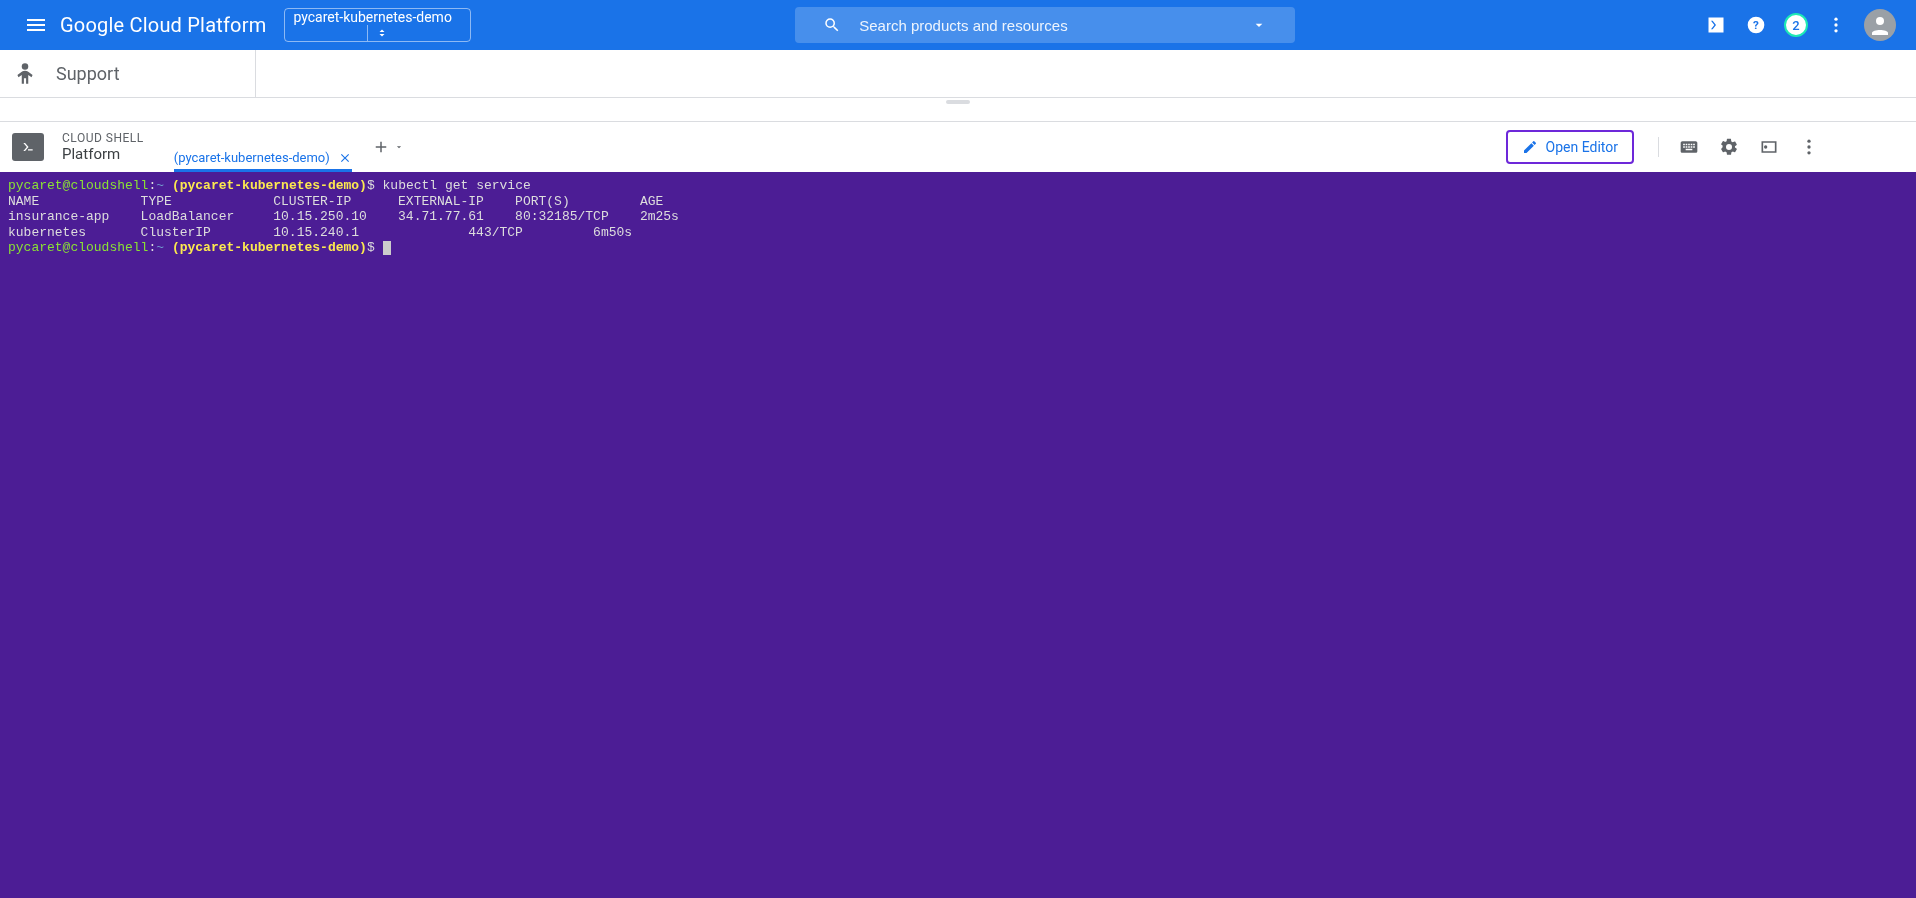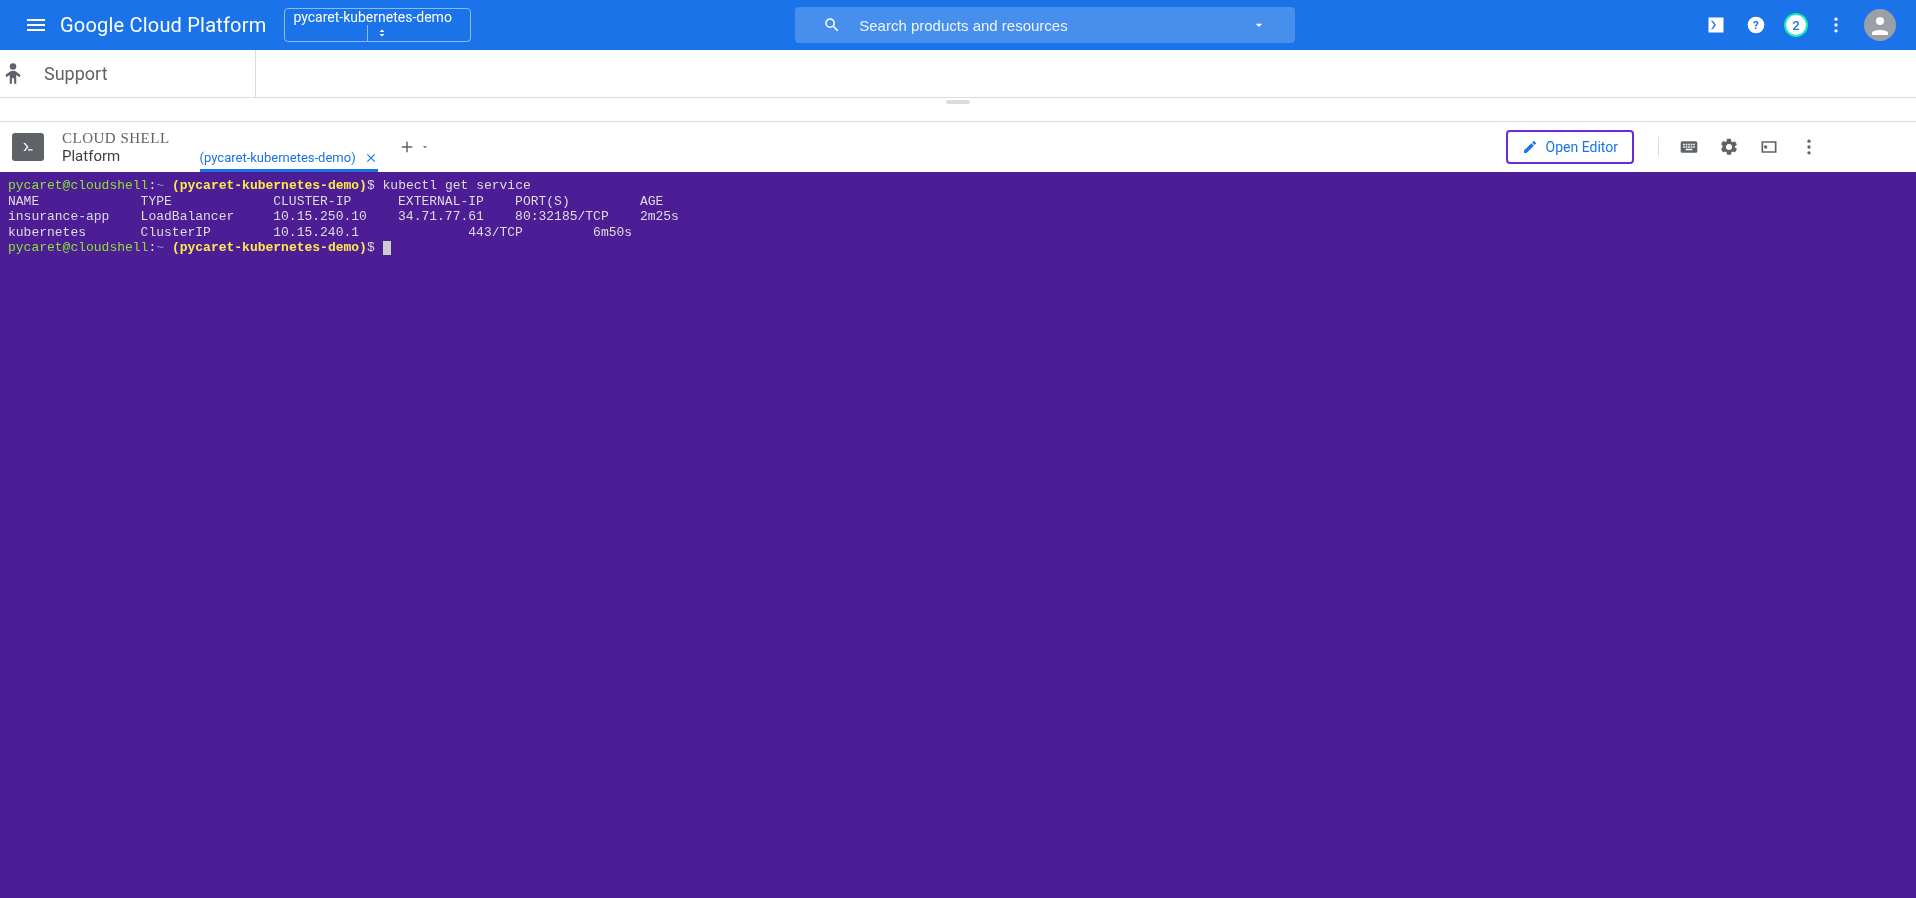--- a/index.html
+++ b/index.html
@@ -17,33 +17,33 @@
 .search-box input { background: transparent; border: none; outline: none; color: #fff; font-size: 15px; flex: 1; margin-left: 18px; }
 .search-box input::placeholder { color: rgba(255,255,255,0.9); }
 .search-box .chev-down { margin-left: auto; }
 
 .top-right { display: flex; align-items: center; gap: 16px; margin-left: auto; margin-right: 8px; }
 .top-right .ico { width: 24px; height: 24px; fill: #fff; cursor: pointer; display: flex; align-items: center; justify-content: center; }
 .badge-circle { width: 24px; height: 24px; border: 2px solid #1de9b6; border-radius: 50%; display: flex; align-items: center; justify-content: center; font-size: 13px; font-weight: 500; background: #fff; color: #1a73e8; }
 .avatar { width: 32px; height: 32px; border-radius: 50%; background: #9aa0a6; display: flex; align-items: center; justify-content: center; }
 
 .sub-header { height: 48px; display: flex; align-items: center; border-bottom: 1px solid #dadce0; }
-.sub-left { width: 256px; display: flex; align-items: center; gap: 18px; height: 100%; border-right: 1px solid #dadce0; }
+.sub-left { width: 256px; display: flex; align-items: center; padding-left: 12px; gap: 18px; height: 100%; border-right: 1px solid #dadce0; }
 .sub-left .label { font-size: 18px; color: #5f6368; }
 .sub-right { display: flex; align-items: center; padding-left: 18px; gap: 22px; flex: 1; }
 .sub-right .title { font-size: 18px; color: #202124; }
 .back-arrow { width: 24px; height: 24px; fill: #1a73e8; cursor: pointer; }
 
 .content-gap { height: 24px; border-bottom: 1px solid #dadce0; position: relative; }
 .drag-handle { position: absolute; left: 50%; transform: translateX(-50%); top: 2px; width: 24px; height: 4px; background: #dadce0; border-radius: 2px; }
 
 .shell-header { height: 50px; display: flex; align-items: center; padding: 0 12px; }
 .shell-icon { width: 32px; height: 28px; background: #5f6368; border-radius: 3px; display: flex; align-items: center; justify-content: center; margin-right: 18px; }
 .shell-titles { display: flex; flex-direction: column; line-height: 1.2; }
-.shell-titles .small { font-size: 15px; color: #5f6368; letter-spacing: 0.5px; font-family: Liberation Serif, serif; }
+.shell-titles .small { font-size: 12px; color: #5f6368; letter-spacing: 0.5px; }
 .shell-titles .big { font-size: 15px; color: #3c4043; }
 .shell-tab { margin-left: 30px; display: flex; align-items: center; gap: 8px; color: #1a73e8; font-size: 13px; border-bottom: 3px solid #1a73e8; padding-bottom: 2px; height: 100%; align-self: flex-end; padding-top: 26px; }
 .shell-tab .close { cursor: pointer; }
 .shell-plus { margin-left: 20px; display: flex; align-items: center; gap: 4px; color: #5f6368; cursor: pointer; }
 
 .shell-right { margin-left: auto; display: flex; align-items: center; gap: 18px; }
 .open-editor { border: 2px solid #6d28d9; border-radius: 4px; height: 34px; padding: 0 14px; display: flex; align-items: center; gap: 8px; color: #1a73e8; font-size: 14px; cursor: pointer; }
 .shell-toolbar-icons { display: flex; align-items: center; gap: 20px; color: #5f6368; border-left: 1px solid #dadce0; padding-left: 20px; margin-left: 6px; }
 .shell-toolbar-icons .ic { width: 20px; height: 20px; cursor: pointer; fill: #5f6368; }
 .shell-window-icons { display: flex; align-items: center; gap: 20px; color: #5f6368; border-left: 1px solid #dadce0; padding-left: 20px; margin-left: 6px; }

